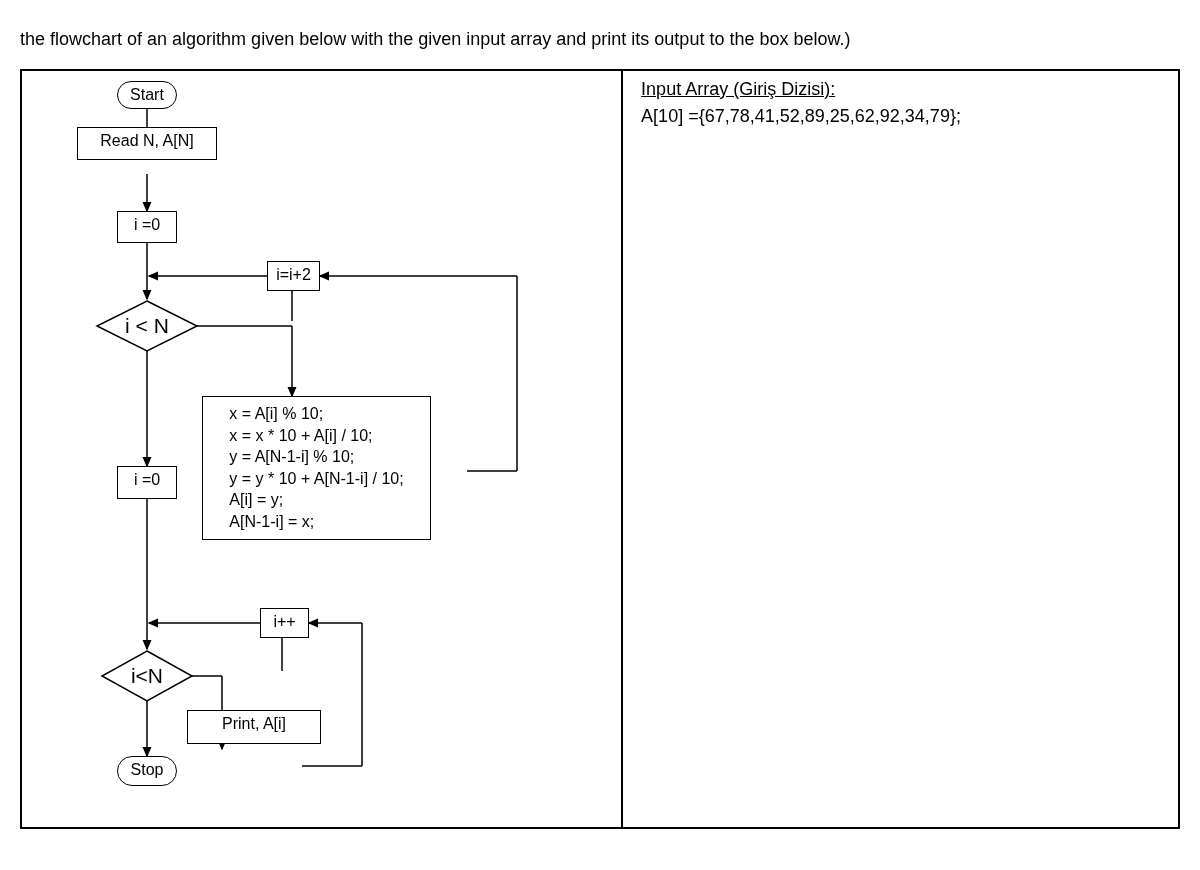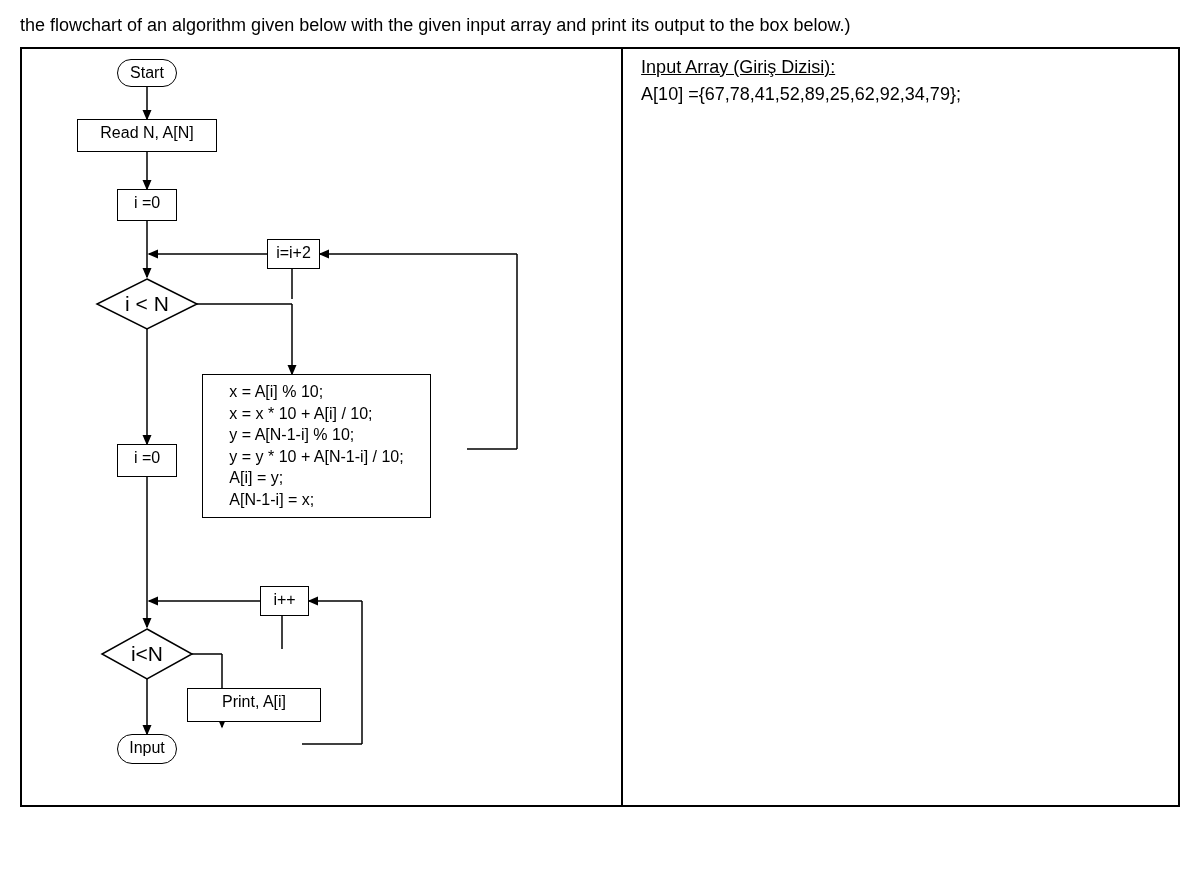--- a/index.html
+++ b/index.html
@@ -13,21 +13,21 @@
       color: #000;
       background: #fff;
       padding: 10px 20px;
       width: 1200px;
     }
     .intro {
       margin-bottom: 8px;
       line-height: 1.5;
     }
     .intro p {
-      margin: 2px 0;
+      margin: 16px 0;
     }
     .container {
       display: flex;
       border: 2px solid #000;
       height: 760px;
     }
     .left-panel {
       flex: 0 0 52%;
       position: relative;
       border-right: 2px solid #000;
@@ -149,21 +149,21 @@
 
         <line x1="260" y1="566" x2="260" y2="600" stroke="#000" stroke-width="1.5"></line>
 
         <line x1="125" y1="630" x2="125" y2="685" stroke="#000" stroke-width="1.5" marker-end="url(#arrow)"></line>
       </svg>
 
       <div class="node terminal" style="left:95px; top:10px; width:60px; height:28px;">
         <span>Start</span>
       </div>
 
-      <div class="node process" style="left:55px; top:70px; width:140px; height:33px;">
+      <div class="node process" style="left:55px; top:56px; width:140px; height:33px;">
         <span>Read N, A[N]</span>
       </div>
 
       <div class="node process" style="left:95px; top:140px; width:60px; height:32px;">
         <span>i =0</span>
       </div>
 
       <div class="node process" style="left:245px; top:190px; width:53px; height:30px;">
         <span>i=i+2</span>
       </div>
@@ -197,21 +197,21 @@
         <div class="decision-inner">
           <span class="decision-text">i&lt;N</span>
         </div>
       </div>
 
       <div class="node process" style="left:165px; top:639px; width:134px; height:34px;">
         <span>Print, A[i]</span>
       </div>
 
       <div class="node terminal" style="left:95px; top:685px; width:60px; height:30px;">
-        <span>Input</span>
+        <span>Stop</span>
       </div>
     </div>
   </div>
 
   <div class="right-panel">
     <div class="title">Input Array (Giriş Dizisi):</div>
     <div class="array-def">A[10] ={67,78,41,52,89,25,62,92,34,79};</div>
   </div>
 </div>
 

